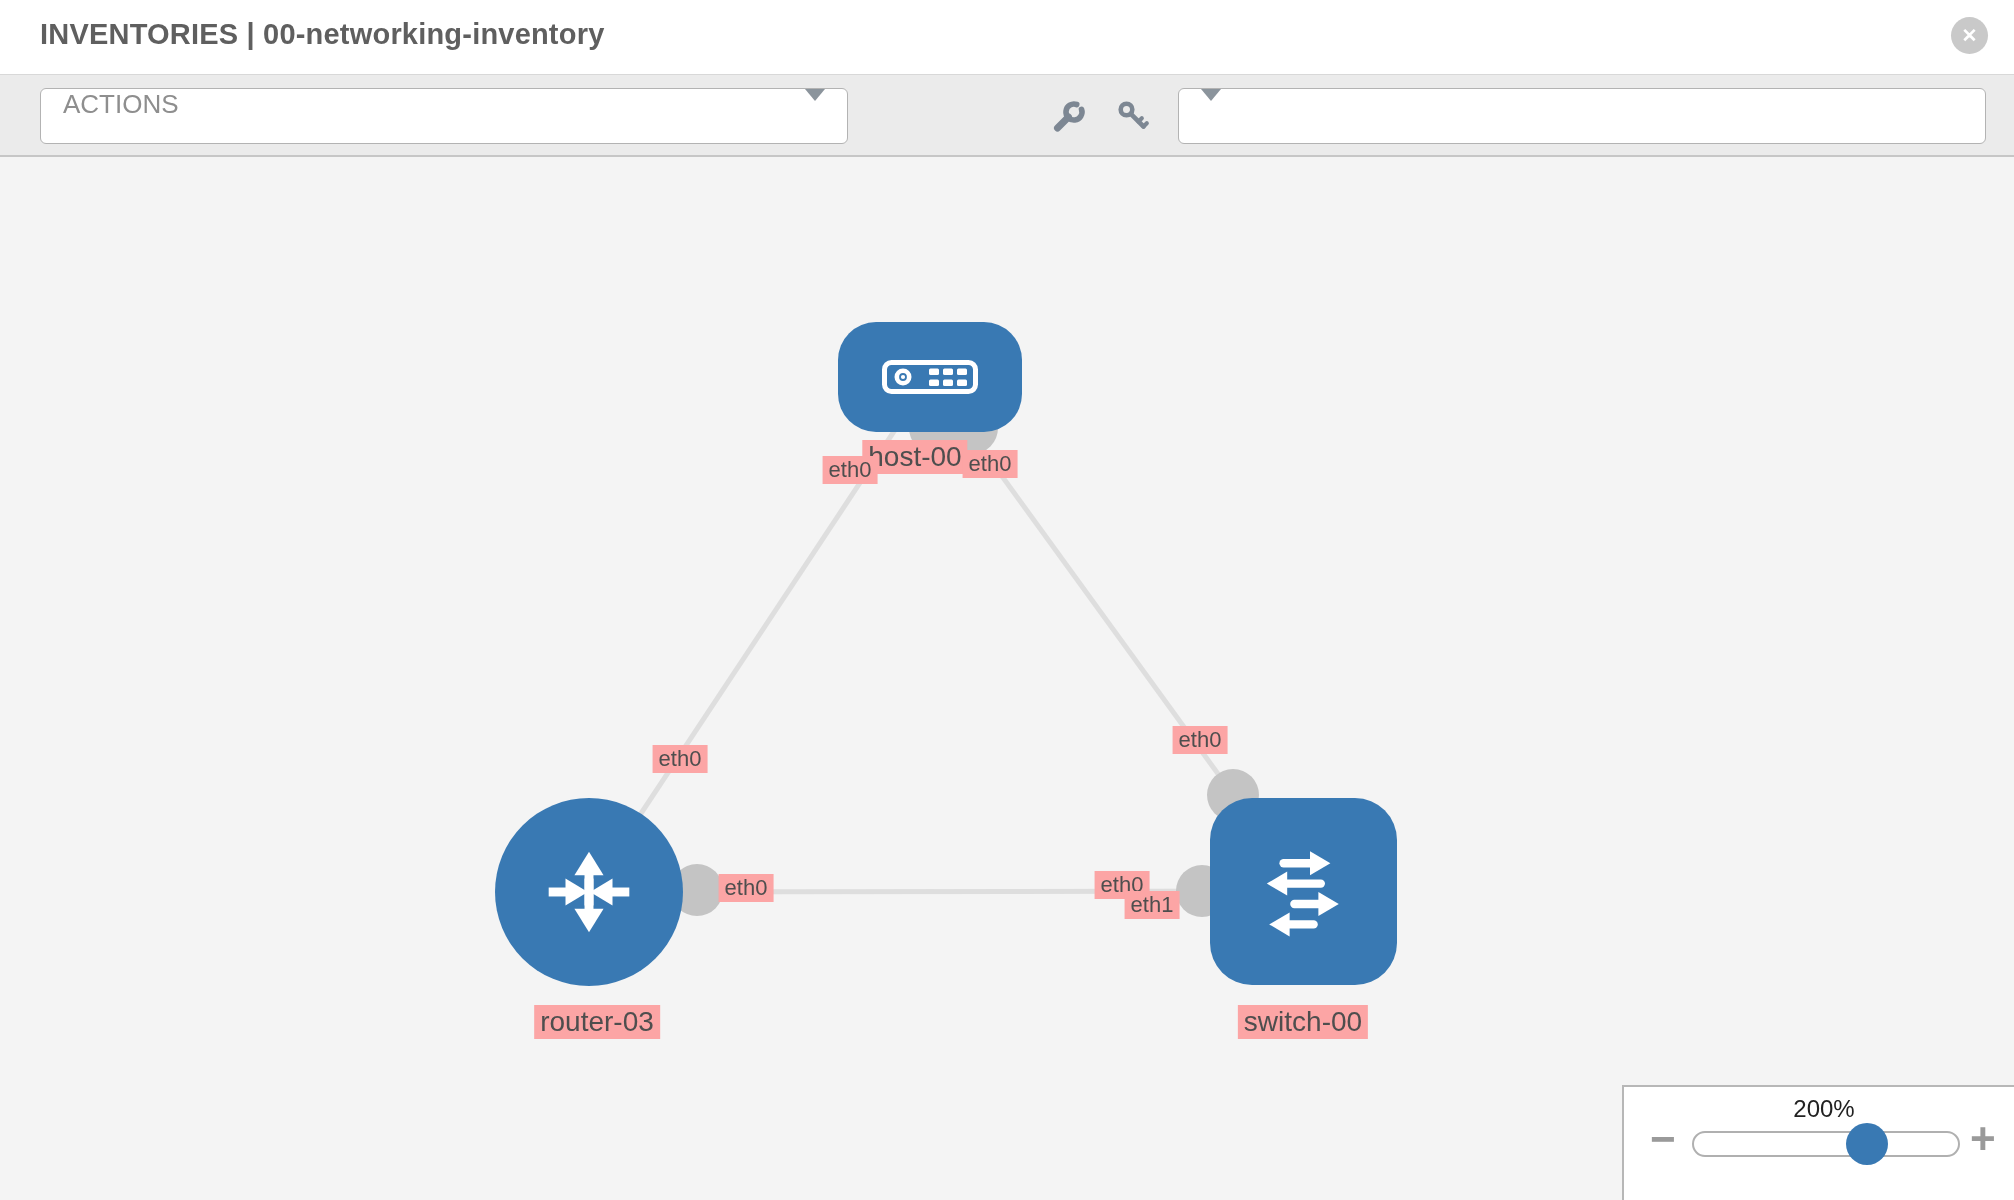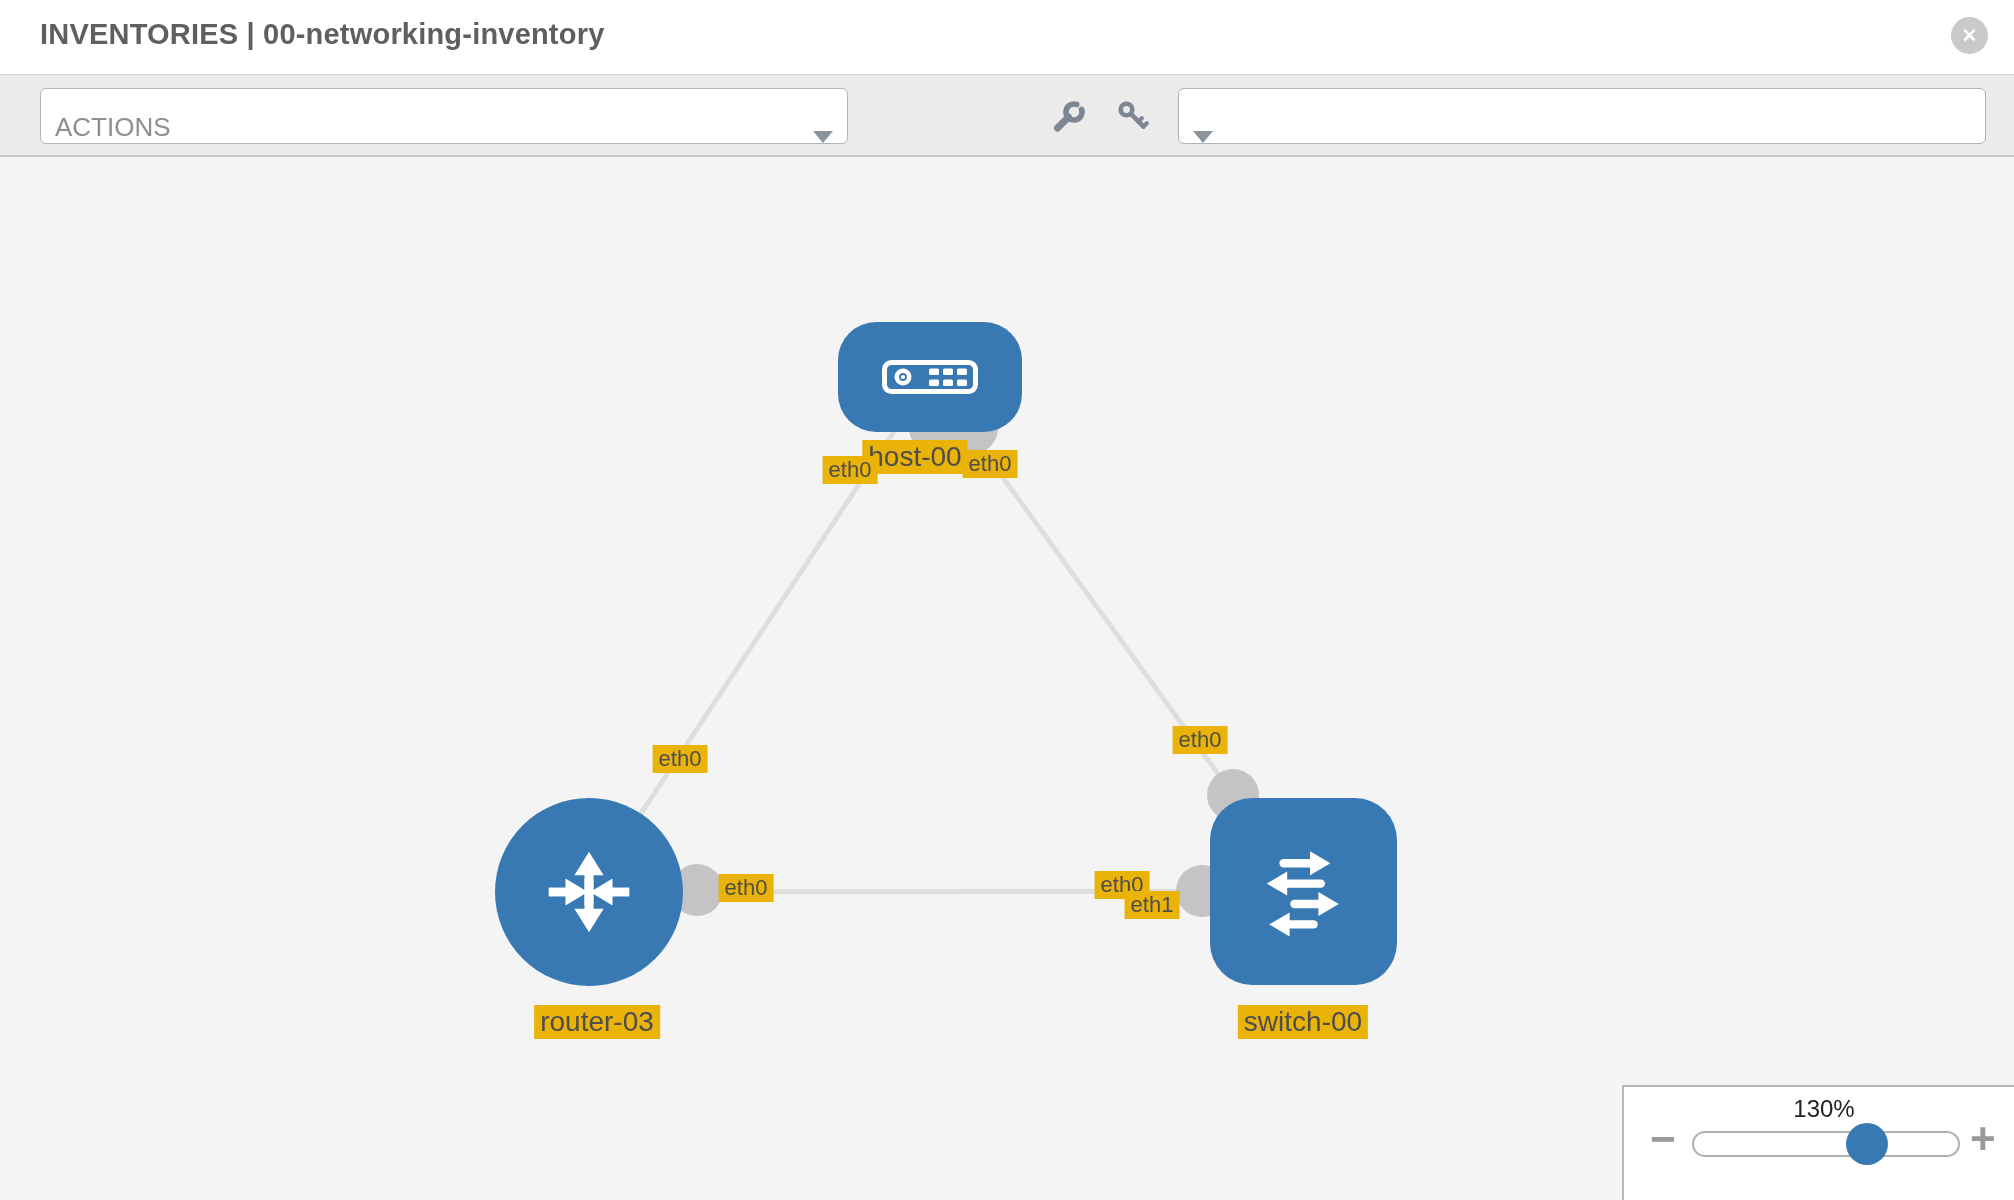--- a/index.html
+++ b/index.html
@@ -15,42 +15,42 @@
                border:none; border-radius:50%; background:#c9c9c9; cursor:pointer;
                color:#fff; font-size:19px; font-weight:bold; line-height:37px;
                text-align:center; padding:0; }
 
   
   .toolbar { position:absolute; left:0; top:74px; width:2014px; height:83px;
              background:#ebebeb; border-top:1px solid #d8d8d8;
              border-bottom:2px solid #c6c6c6; }
   .select { position:absolute; top:13px; height:56px; background:#fff;
             border:1px solid #b3b3b3; border-radius:6px; display:flex;
-            align-items:flex-end; padding:0 14px; font-size:26px; cursor:pointer; }
+            align-items:flex-start; padding:0 22px; font-size:26px; cursor:pointer; }
   .select .lbl { flex:1; }
   .select.actions { left:40px;  width:808px; color:#8e8e8e; }
   .select.search  { left:1178px; width:808px; color:#9aa2ab; }
   .caret { width:0; height:0; border-left:10px solid transparent;
            border-right:10px solid transparent; border-top:12px solid #8b949c; }
   .tool-icon { position:absolute; top:24px; width:36px; height:36px; cursor:pointer; }
   .tool-icon.wrench { left:1050px; }
   .tool-icon.key    { left:1116px; }
 
   
   .canvas { position:absolute; left:0; top:157px; width:2014px; height:1043px;
             background:#f4f4f4; overflow:hidden; }
   .links { position:absolute; left:0; top:0; z-index:1; }
 
   .node { position:absolute; z-index:3; background:#3979b3; display:flex;
           align-items:center; justify-content:center; cursor:pointer; }
   .node.host   { left:838px;  top:165px; width:184px; height:110px; border-radius:38px; }
   .node.router { left:495px;  top:641px; width:188px; height:188px; border-radius:50%; }
   .node.switch { left:1210px; top:641px; width:187px; height:187px; border-radius:42px; }
 
-  .chip { position:absolute; transform:translate(-50%,-50%); background:#eab308;
+  .chip { position:absolute; transform:translate(-50%,-50%); background:#fca5a5;
           color:#4e4e4e; padding:1px 6px; white-space:nowrap; z-index:4; }
   .chip.small { font-size:22px; }
   .chip.name  { font-size:28px; }
   .chip.front { z-index:5; }
 
   
   .zoom-panel { position:absolute; left:1622px; top:928px; width:400px; height:140px;
                 background:#fff; border:2px solid #b7b7b7; z-index:6; }
   .zoom-level { position:absolute; left:20px; top:8px; width:360px; text-align:center;
                 font-size:24px; color:#222; }
@@ -155,21 +155,21 @@
   <div class="chip small" style="left:990px;  top:307px;">eth0</div>
   <div class="chip small" style="left:680px;  top:602px;">eth0</div>
   <div class="chip small" style="left:1200px; top:583px;">eth0</div>
   <div class="chip small" style="left:746px;  top:731px;">eth0</div>
   <div class="chip small" style="left:1122px; top:728px;">eth0</div>
   <div class="chip small front" style="left:1152px; top:728px;margin-top:20px;">eth1</div>
   <div class="chip name" style="left:597px;  top:865px;">router-03</div>
   <div class="chip name" style="left:1303px; top:865px;">switch-00</div>
 
   <div class="zoom-panel">
-    <div class="zoom-level">130%</div>
+    <div class="zoom-level">200%</div>
     <div class="zoom-minus">−</div>
     <div class="zoom-track">
       <div class="zoom-thumb"></div>
     </div>
     <div class="zoom-plus">+</div>
   </div>
 
 </div>
 
 </body></html>

